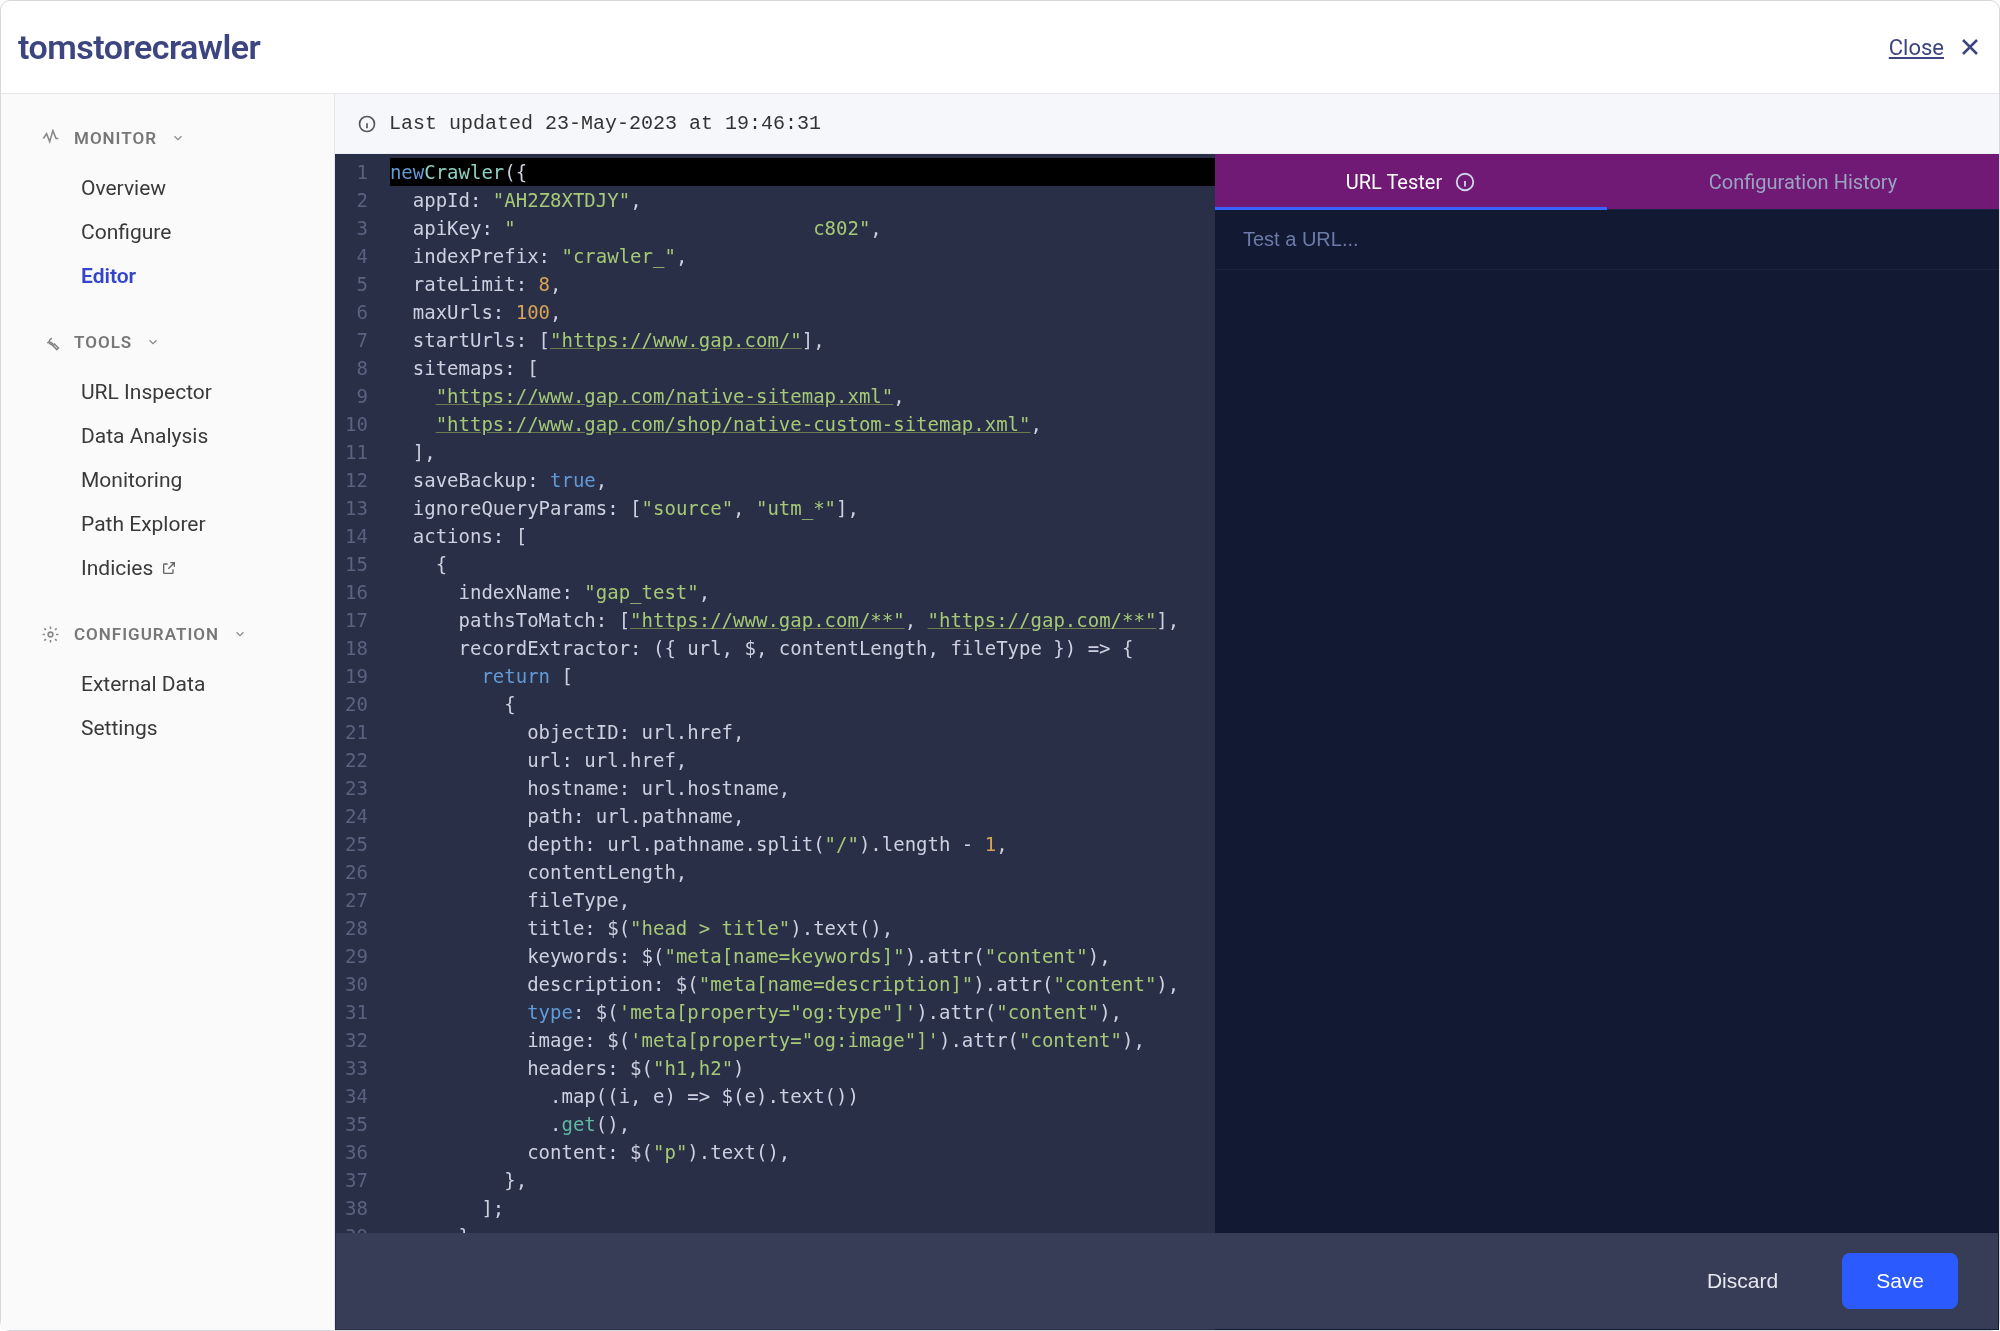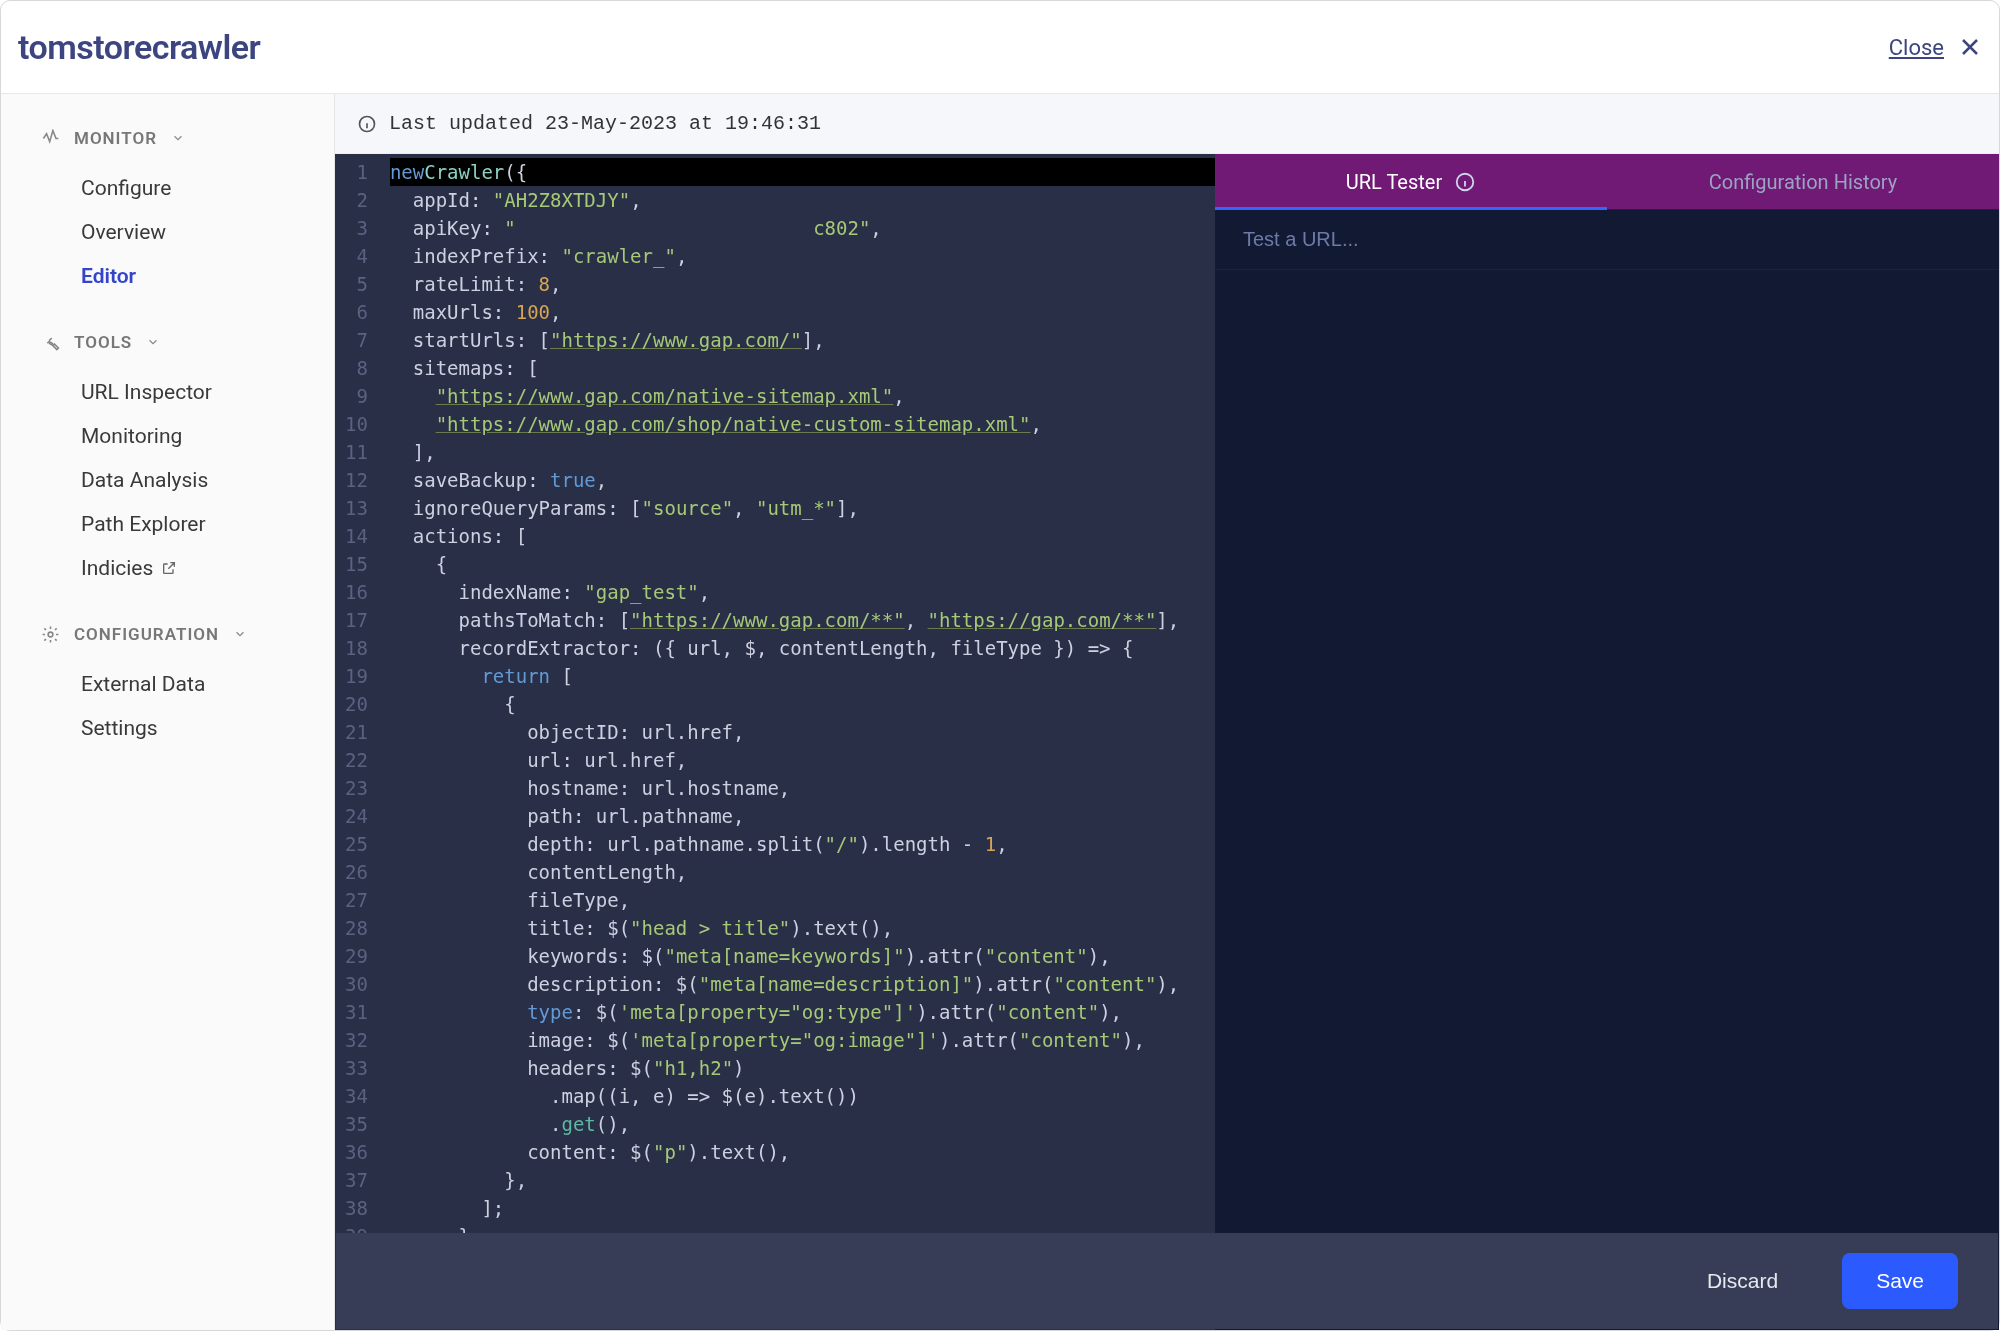--- a/index.html
+++ b/index.html
@@ -68,37 +68,37 @@
       <div class="nav-section">
         <div class="nav-heading">
           <svg class="icon-lead" viewBox="0 0 24 24">
               <path d="M3 12l4-6 4 10 4-14 4 10h3"></path>
             </svg>
           <span>MONITOR</span>
           <svg class="chev" viewBox="0 0 24 24">
               <path d="M6 9l6 6 6-6"></path>
             </svg>
         </div>
+        <div class="nav-item">Overview</div>
         <div class="nav-item">Configure</div>
-        <div class="nav-item">Overview</div>
         <div class="nav-item active">Editor</div>
       </div>
       <div class="nav-section">
         <div class="nav-heading">
           <svg class="icon-lead" viewBox="0 0 24 24">
               <path d="M14 7a4 4 0 1 0 3 7l5 5-2 2-5-5a4 4 0 0 0-7-3"></path>
             </svg>
           <span>TOOLS</span>
           <svg class="chev" viewBox="0 0 24 24">
               <path d="M6 9l6 6 6-6"></path>
             </svg>
         </div>
         <div class="nav-item">URL Inspector</div>
+        <div class="nav-item">Data Analysis</div>
         <div class="nav-item">Monitoring</div>
-        <div class="nav-item">Data Analysis</div>
         <div class="nav-item">Path Explorer</div>
         <div class="nav-item">
           <span>Indicies</span>
           <svg class="ext-icon" viewBox="0 0 24 24" fill="none" stroke-width="2">
               <path d="M14 4h6v6M20 4l-9 9M18 14v5a1 1 0 0 1-1 1H5a1 1 0 0 1-1-1V7a1 1 0 0 1 1-1h5"></path>
             </svg>
         </div>
       </div>
       <div class="nav-section">
         <div class="nav-heading">

